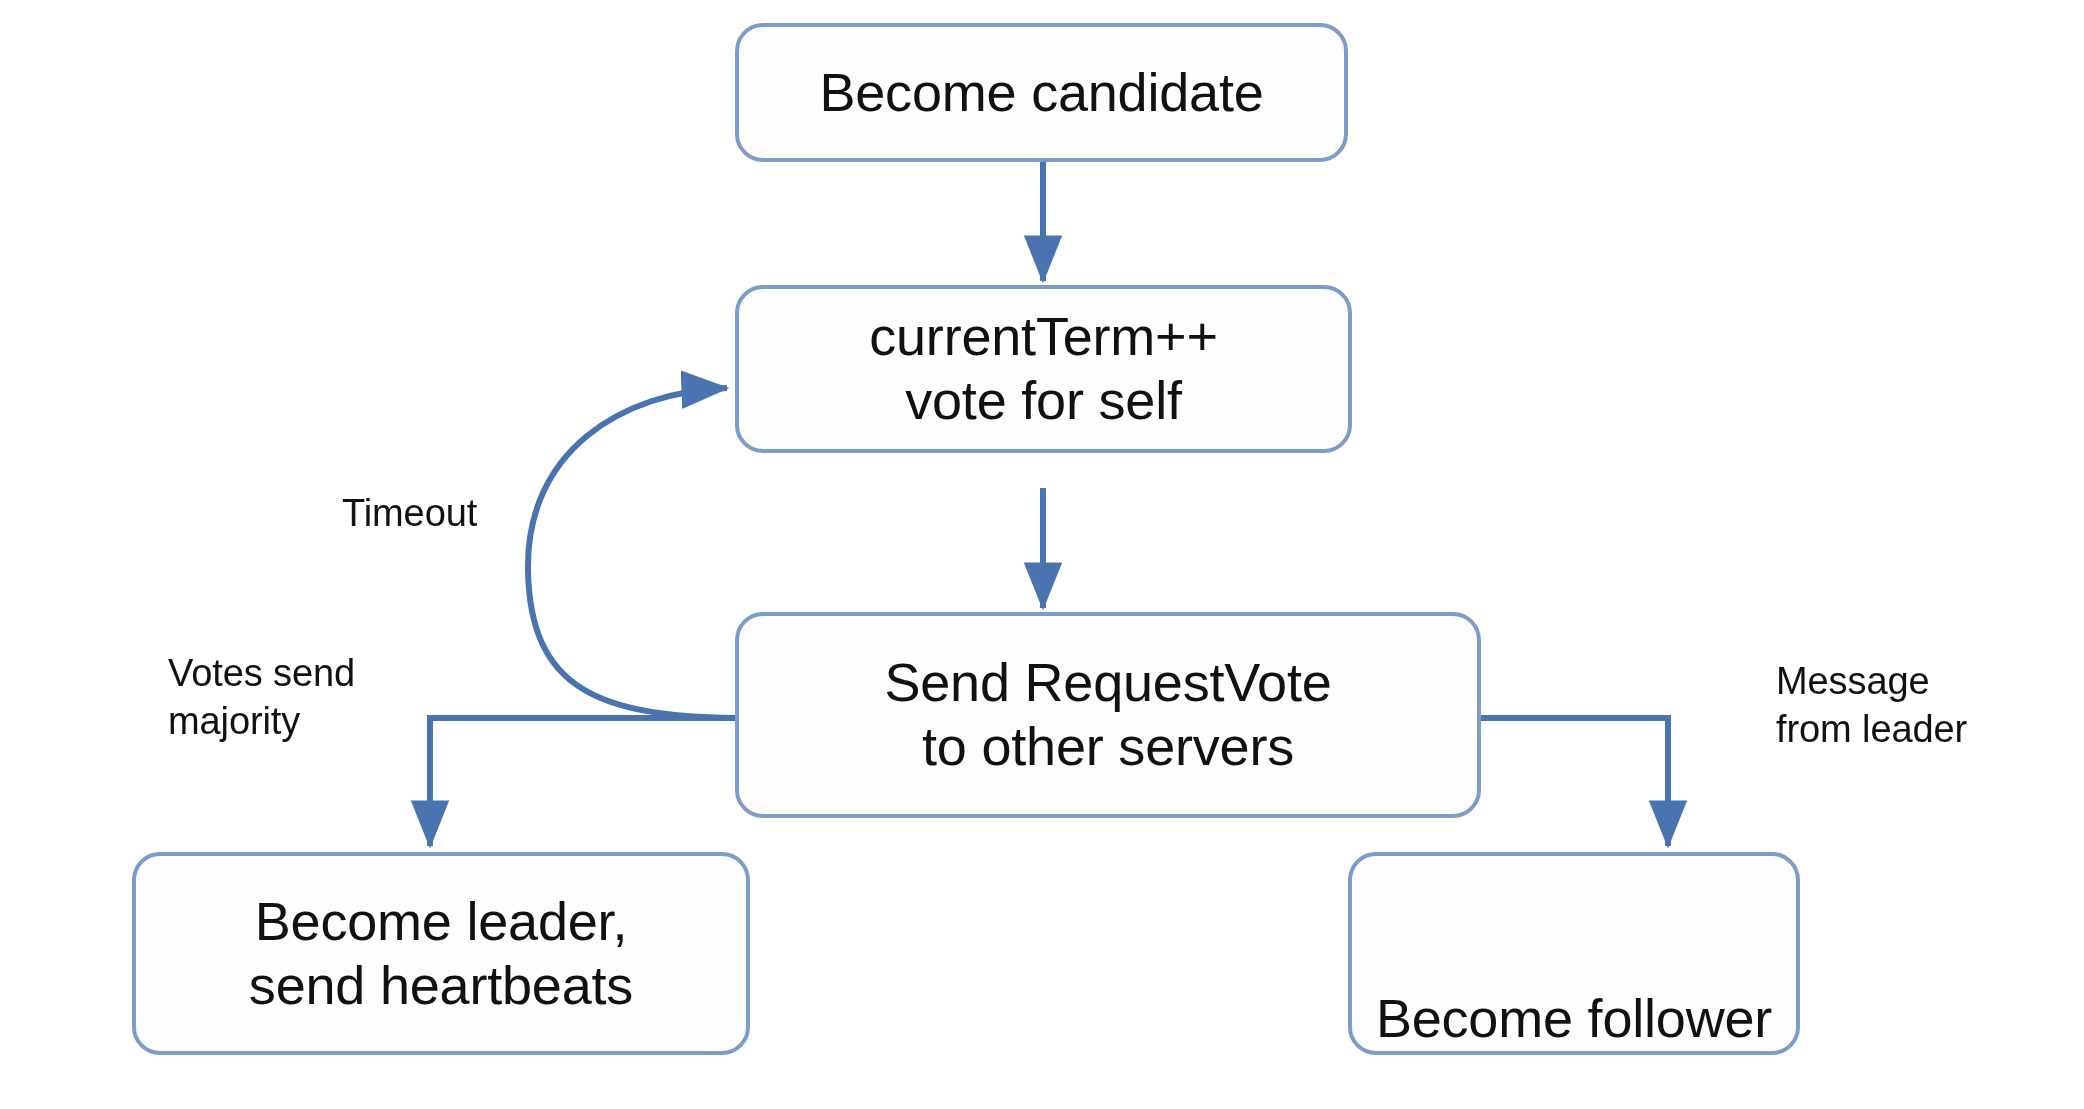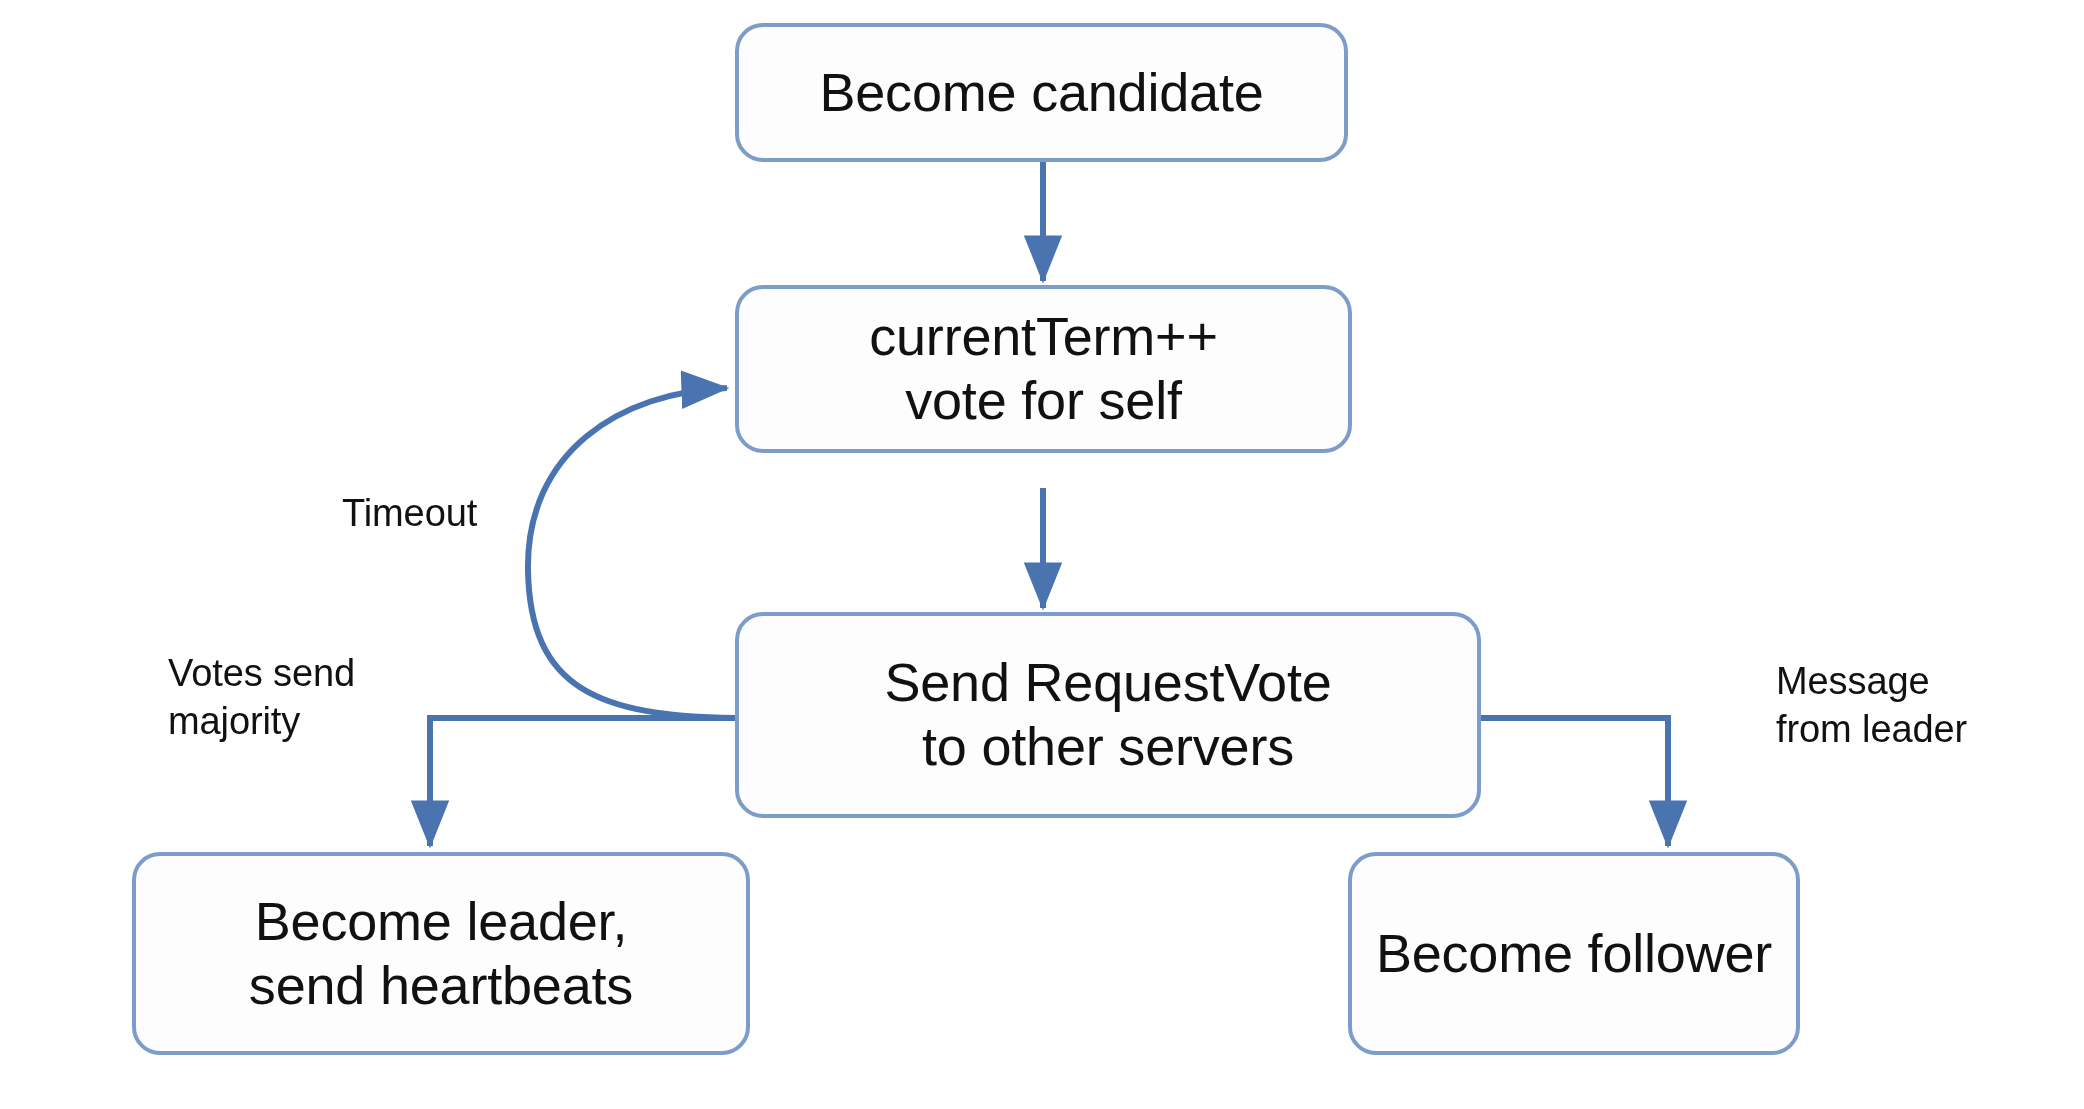--- a/index.html
+++ b/index.html
@@ -56,20 +56,21 @@
     left: 735px; top: 612px; width: 746px; height: 206px;
     font-size: 54px;
   }
   #node-become-leader {
     left: 132px; top: 852px; width: 618px; height: 203px;
     font-size: 54px;
   }
   #node-become-follower {
     left: 1348px; top: 852px; width: 452px; height: 203px;
     font-size: 54px;
+    align-items: flex-end;
   }
   .edge-label {
     position: absolute;
     color: #111111;
     font-size: 38px;
     line-height: 1.25;
     white-space: pre-line;
     letter-spacing: -0.1px;
   }
   #label-timeout { left: 342px; top: 490px; }

